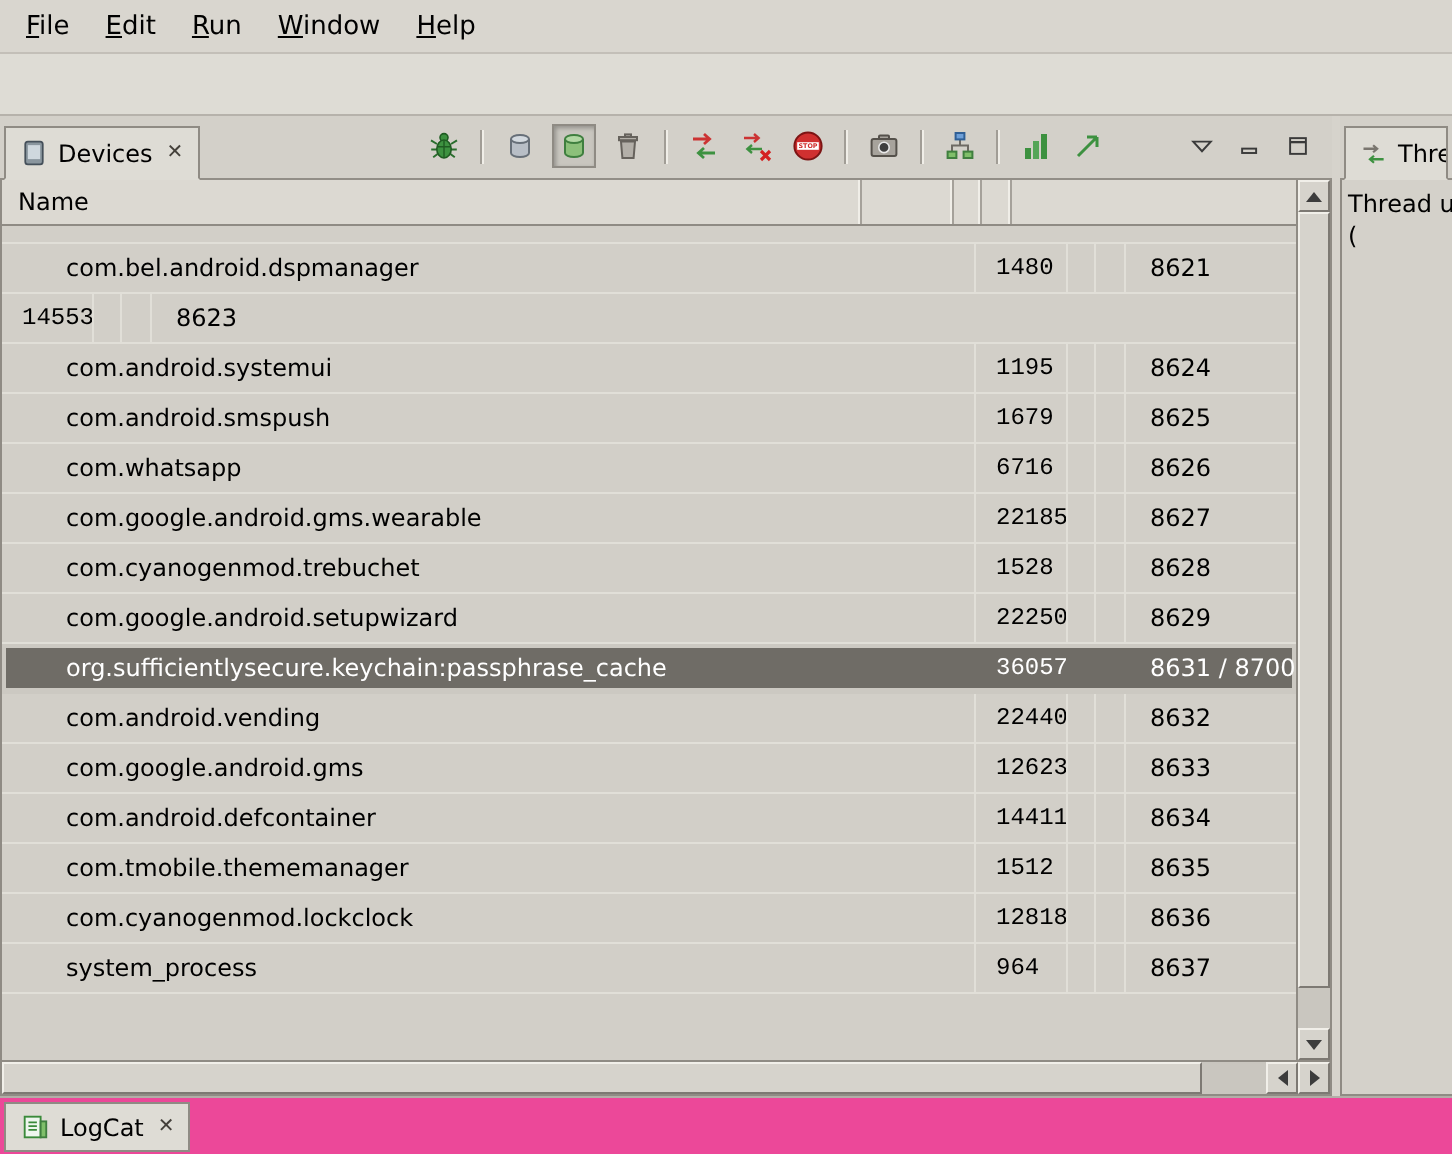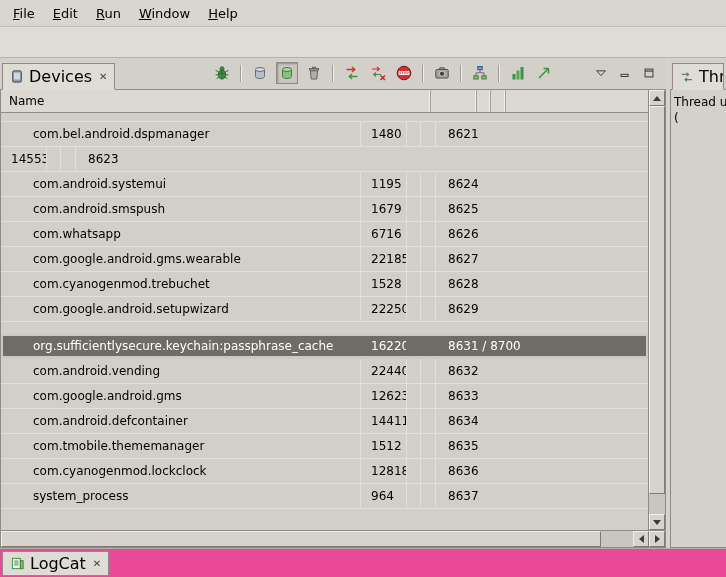--- a/index.html
+++ b/index.html
@@ -17,45 +17,45 @@
 
   
   .main { height:490px; display:flex; flex:0 0 auto; }
   .devices-panel { width:666px; display:flex; flex-direction:column; flex:0 0 auto; }
   .sash { width:4px; flex:0 0 auto; }
   .threads-panel { flex:1; display:flex; flex-direction:column; overflow:hidden; }
 
   
   .tabbar { height:32px; background:#d3d0c9; border-bottom:1px solid #928e87; display:flex; align-items:flex-end; padding:0 2px; flex:0 0 auto; position:relative; }
   .tab { height:27px; margin-bottom:-1px; display:flex; align-items:center; gap:5px; padding:0 7px; background:#dedcd5; border:1px solid #8f8b84; border-bottom:1px solid #dedcd5; position:relative; z-index:1; white-space:nowrap; overflow:hidden; }
-  .tab-label { font-size:16px; }
+  .tab-label { font-size:12px; }
   .tab-close { font-size:10px; color:#44403a; margin-left:2px; cursor:default; }
 
   
   .panel-toolbar { margin-left:auto; display:flex; align-items:center; gap:6px; padding:0 6px 5px 0; }
   .ibtn { width:20px; height:20px; display:flex; align-items:center; justify-content:center; }
   .ibtn.pressed { border:1px solid #8f8b84; background:#c9c6bf; box-shadow:inset 1px 1px 2px rgba(0,0,0,.28); width:22px; height:22px; }
   .tsep { width:2px; height:17px; border-left:1px solid #a19d96; border-right:1px solid #f0eee8; margin:0 2px; }
   .winbtn { width:18px; height:18px; display:flex; align-items:center; justify-content:center; }
 
   
   .table-wrap { height:458px; border:1px solid #8f8b84; border-top:none; background:#b91c1c; display:grid; grid-template-columns:1fr 17px; grid-template-rows:23px 1fr 17px;text-align:center; }
   .thead { grid-column:1; grid-row:1; display:flex; background:#dcd9d2; border-bottom:1px solid #8f8b84; }
   .th { display:flex; align-items:center; border-right:1px solid #a5a19a; box-shadow:inset -1px 0 0 #f0eee8; padding-left:8px; font-size:12px; }
   .th-name { width:430px; } .th-pid { width:46px; } .th-e1 { width:14px; } .th-e2 { width:15px; }
   .th-port { flex:1; border-right:none; box-shadow:none; }
 
   .tbody { grid-column:1; grid-row:2; overflow:hidden; background:#d2cfc8; }
   .partial-row { height:9px; border-bottom:1px solid #e1dfd8; }
   .trow { height:25px; display:flex; align-items:stretch; border-bottom:1px solid #e1dfd8; }
   .cell { display:flex; align-items:center; border-right:1px solid #e1dfd8; overflow:hidden; white-space:nowrap; }
-  .c-name { width:360px; padding-left:32px; } .c-pid { width:46px; padding-left:10px; }
+  .c-name { width:487px; padding-left:32px; } .c-pid { width:46px; padding-left:10px;font-family:Liberation Mono, monospace; }
   .c-e1 { width:14px; } .c-e2 { width:15px; }
   .c-port { flex:1; padding-left:12px; border-right:none; }
-  .trow.selected { background:#6f6c66; color:#fff; box-shadow:inset 0 0 0 2px #ccc9c2; border-bottom-color:#ccc9c2;margin-top:12px; }
+  .trow.selected { background:#6f6c66; color:#fff; box-shadow:inset 0 0 0 2px #ccc9c2; border-bottom-color:#ccc9c2; }
   .trow.selected .cell { border-right-color:transparent; }
 
   
   .vscroll { grid-column:2; grid-row:1 / span 2; background:#c9c6bf; border-left:1px solid #8f8b84; display:flex; flex-direction:column; }
   .sbtn { flex:0 0 16px; height:16px; width:100%; background:#d6d3cc; border:1px solid; border-color:#f1efe9 #7d7973 #7d7973 #f1efe9; display:flex; align-items:center; justify-content:center; }
   .vtrack { flex:1; position:relative; }
   .vthumb { position:absolute; top:0; left:0; right:0; height:95%; background:#d6d3cc; border:1px solid; border-color:#f1efe9 #7d7973 #7d7973 #f1efe9; }
   .hscroll { grid-column:1 / span 2; grid-row:3; background:#c9c6bf; border-top:1px solid #8f8b84; display:flex; }
   .htrack { flex:1; position:relative; }
   .hthumb { position:absolute; left:0; top:0; bottom:0; width:95%; background:#d6d3cc; border:1px solid; border-color:#f1efe9 #7d7973 #7d7973 #f1efe9; }
@@ -267,21 +267,21 @@
   </div>
             <div class="trow">
     <div class="cell c-name">com.google.android.setupwizard</div>
     <div class="cell c-pid">22250</div>
     <div class="cell c-e1"></div>
     <div class="cell c-e2"></div>
     <div class="cell c-port">8629</div>
   </div>
             <div class="trow selected">
     <div class="cell c-name">org.sufficientlysecure.keychain:passphrase_cache</div>
-    <div class="cell c-pid">16220</div>
+    <div class="cell c-pid">36057</div>
     <div class="cell c-e1"></div>
     <div class="cell c-e2"></div>
     <div class="cell c-port">8631 / 8700</div>
   </div>
             <div class="trow">
     <div class="cell c-name">com.android.vending</div>
     <div class="cell c-pid">22440</div>
     <div class="cell c-e1"></div>
     <div class="cell c-e2"></div>
     <div class="cell c-port">8632</div>

